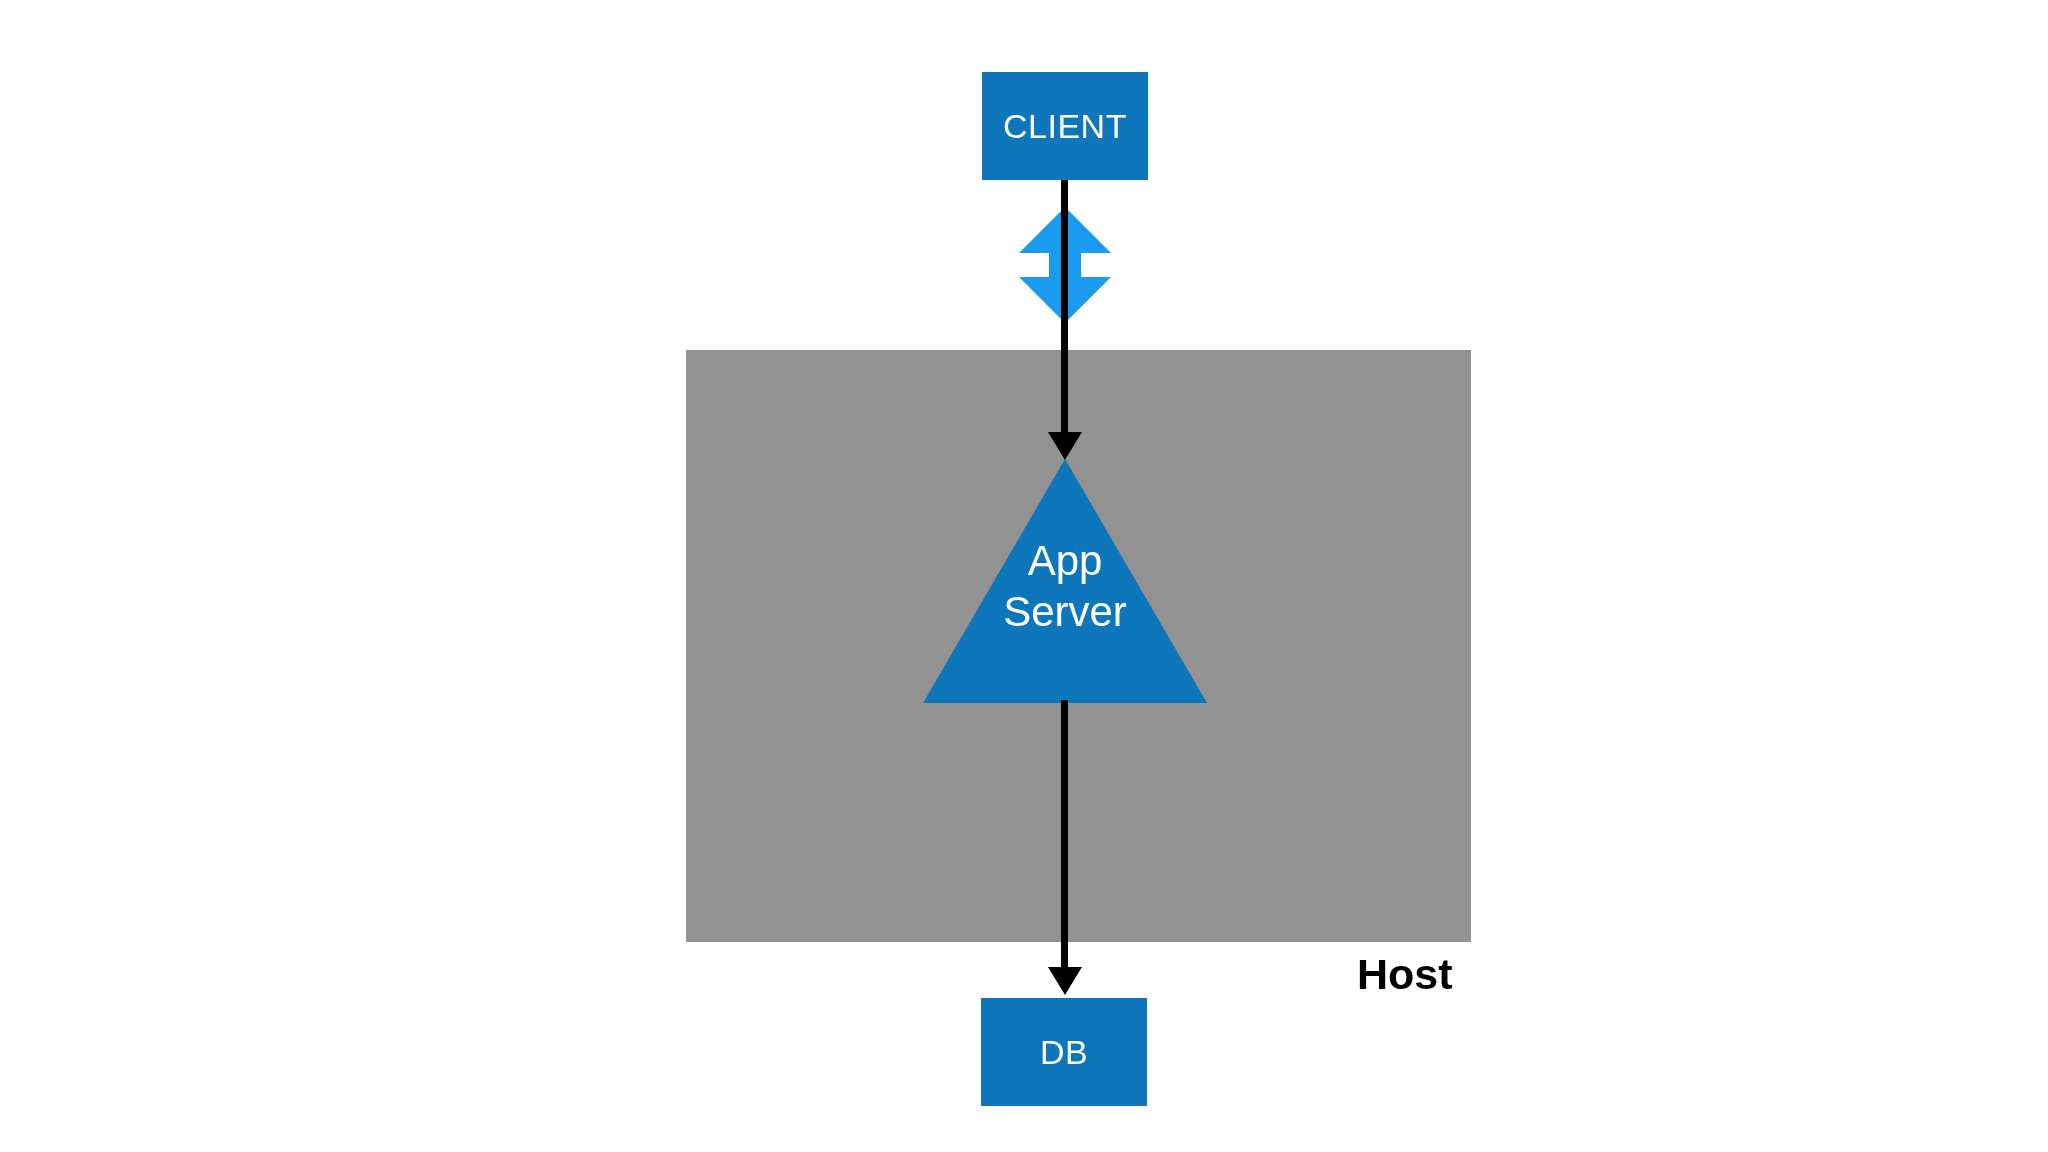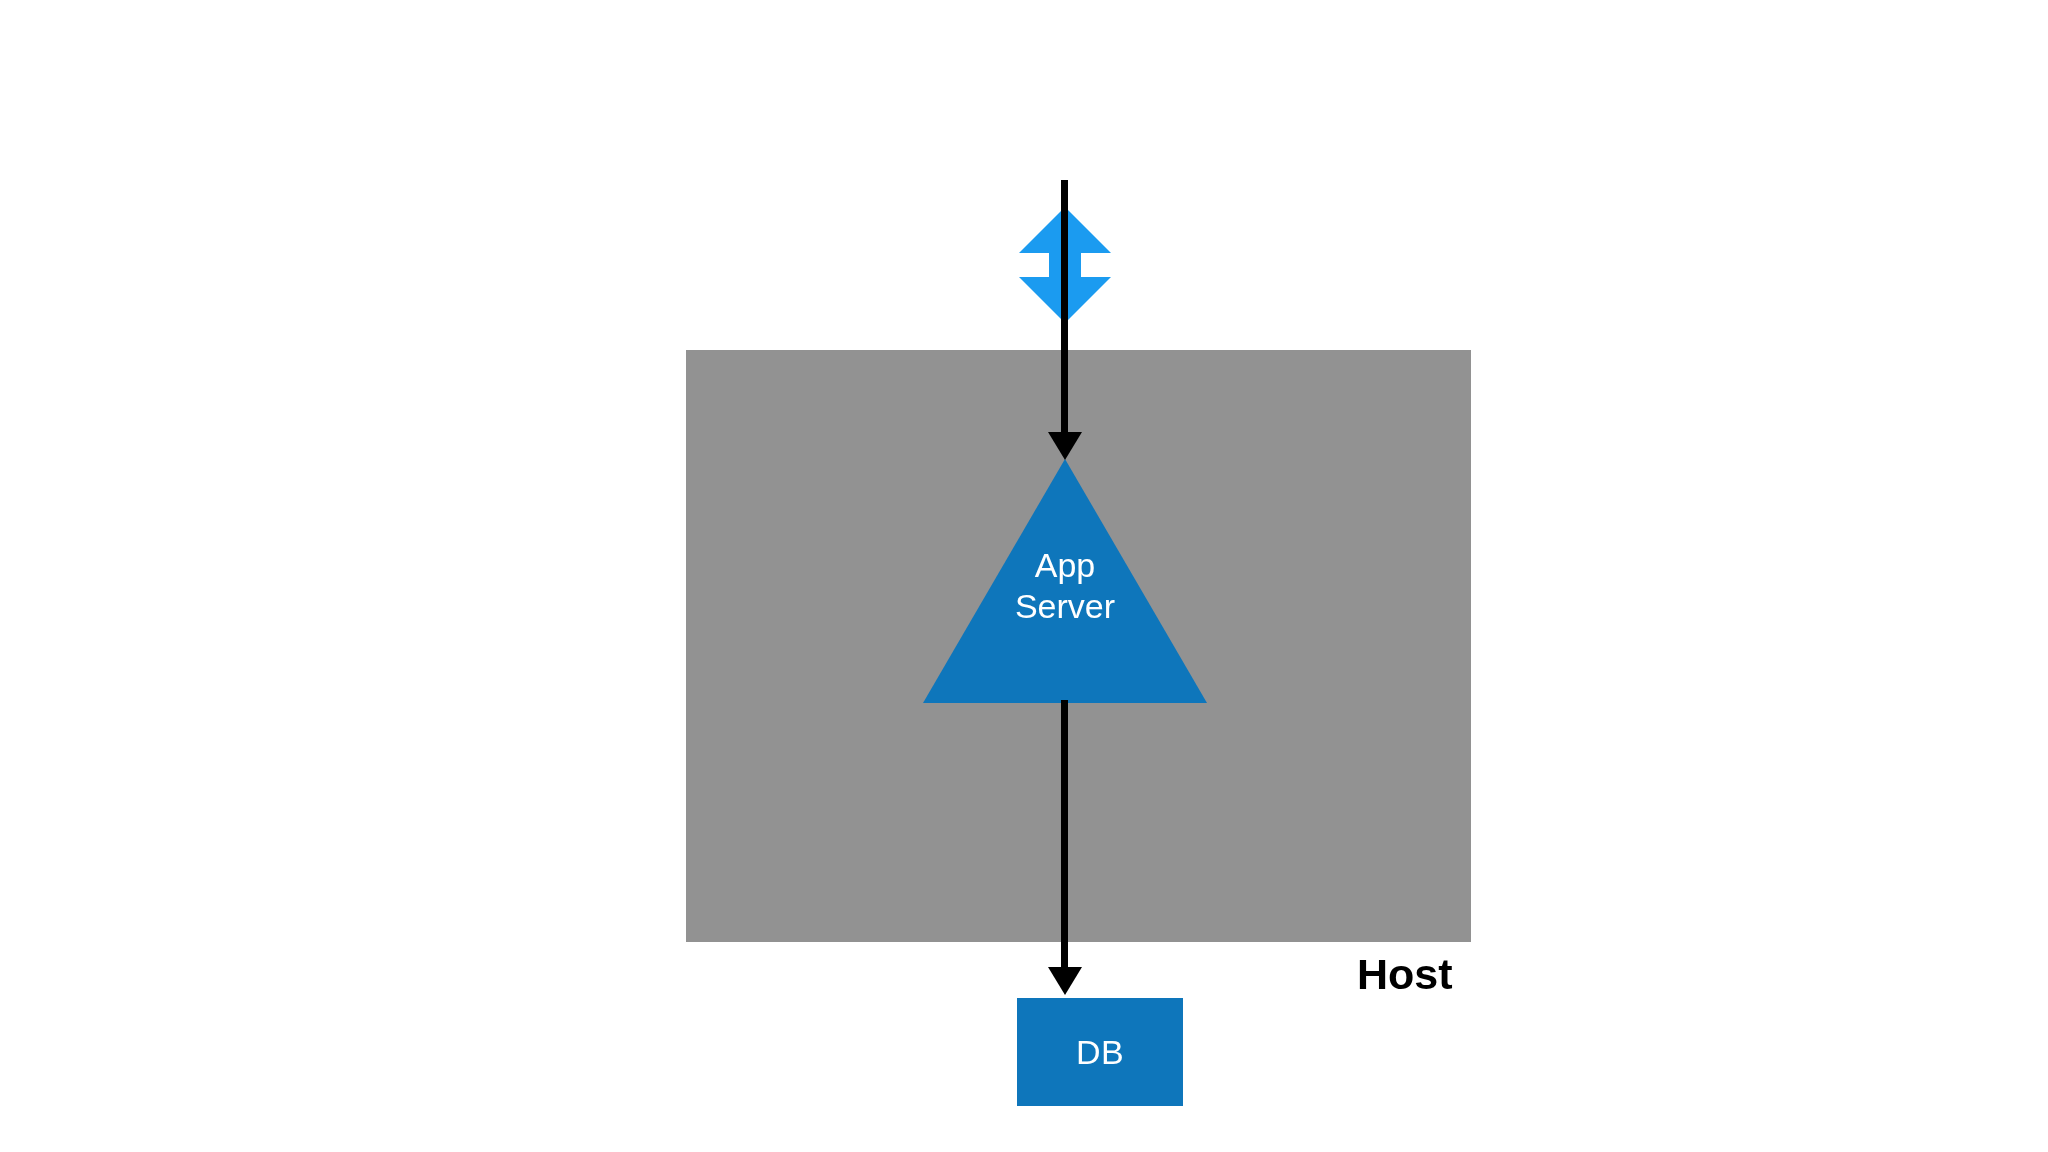--- a/index.html
+++ b/index.html
@@ -22,36 +22,36 @@
 
   
   .node {
     display: flex; align-items: center; justify-content: center;
     background: var(--node-blue, #0E76BB);
     color: var(--label-white, #ffffff);
     font-size: 34px;
     letter-spacing: 0.5px;
   }
   .client-node { left: 982px; top: 72px;  width: 166px; height: 108px; }
-  .db-node     { left: 981px; top: 998px; width: 166px; height: 108px; margin-left: 36px; }
+  .db-node     { left: 981px; top: 998px; width: 166px; height: 108px; }
 
   
   .swap-icon { left: 1007px; top: 207px; width: 116px; height: 116px; }
 
   
   .triangle-node {
     left: 923px; top: 459px;
     width: 284px; height: 244px;
     background: var(--node-blue, #0E76BB);
     clip-path: polygon(50% 0, 100% 100%, 0 100%);
     display: flex; align-items: center; justify-content: center;
   }
   .tri-label {
     color: var(--label-white, #ffffff);
-    font-size: 34px;
+    font-size: 42px;
     line-height: 1.22;
     text-align: center;
     max-width: 130px;
     margin-top: 10px;
   }
 
   
   .vline { width: 7px; background: var(--connector-black, #000); }
   .line1 { left: 1061px; top: 180px; height: 252px; }
   .line2 { left: 1061px; top: 700px; height: 267px; }
@@ -89,20 +89,23 @@
   <div class="abs triangle-node">
     <span class="tri-label">App Server</span>
   </div>
 
   <div class="abs vline line1"></div>
   <div class="abs arrowhead head1"></div>
 
   <div class="abs vline line2"></div>
   <div class="abs arrowhead head2"></div>
 
+  <div class="abs node client-node">
+    <span>CLIENT</span>
+  </div>
 
   <div class="abs node db-node">
     <span>DB</span>
   </div>
 
   <div class="abs host-label">Host</div>
 
 </div>
 
 </body></html>

